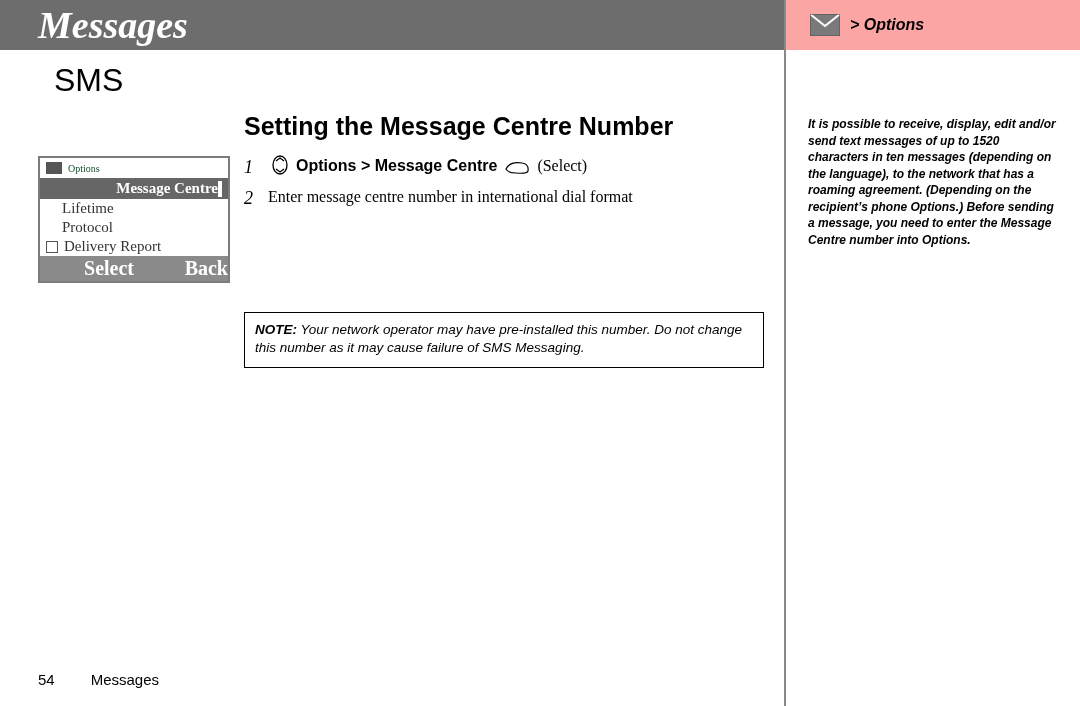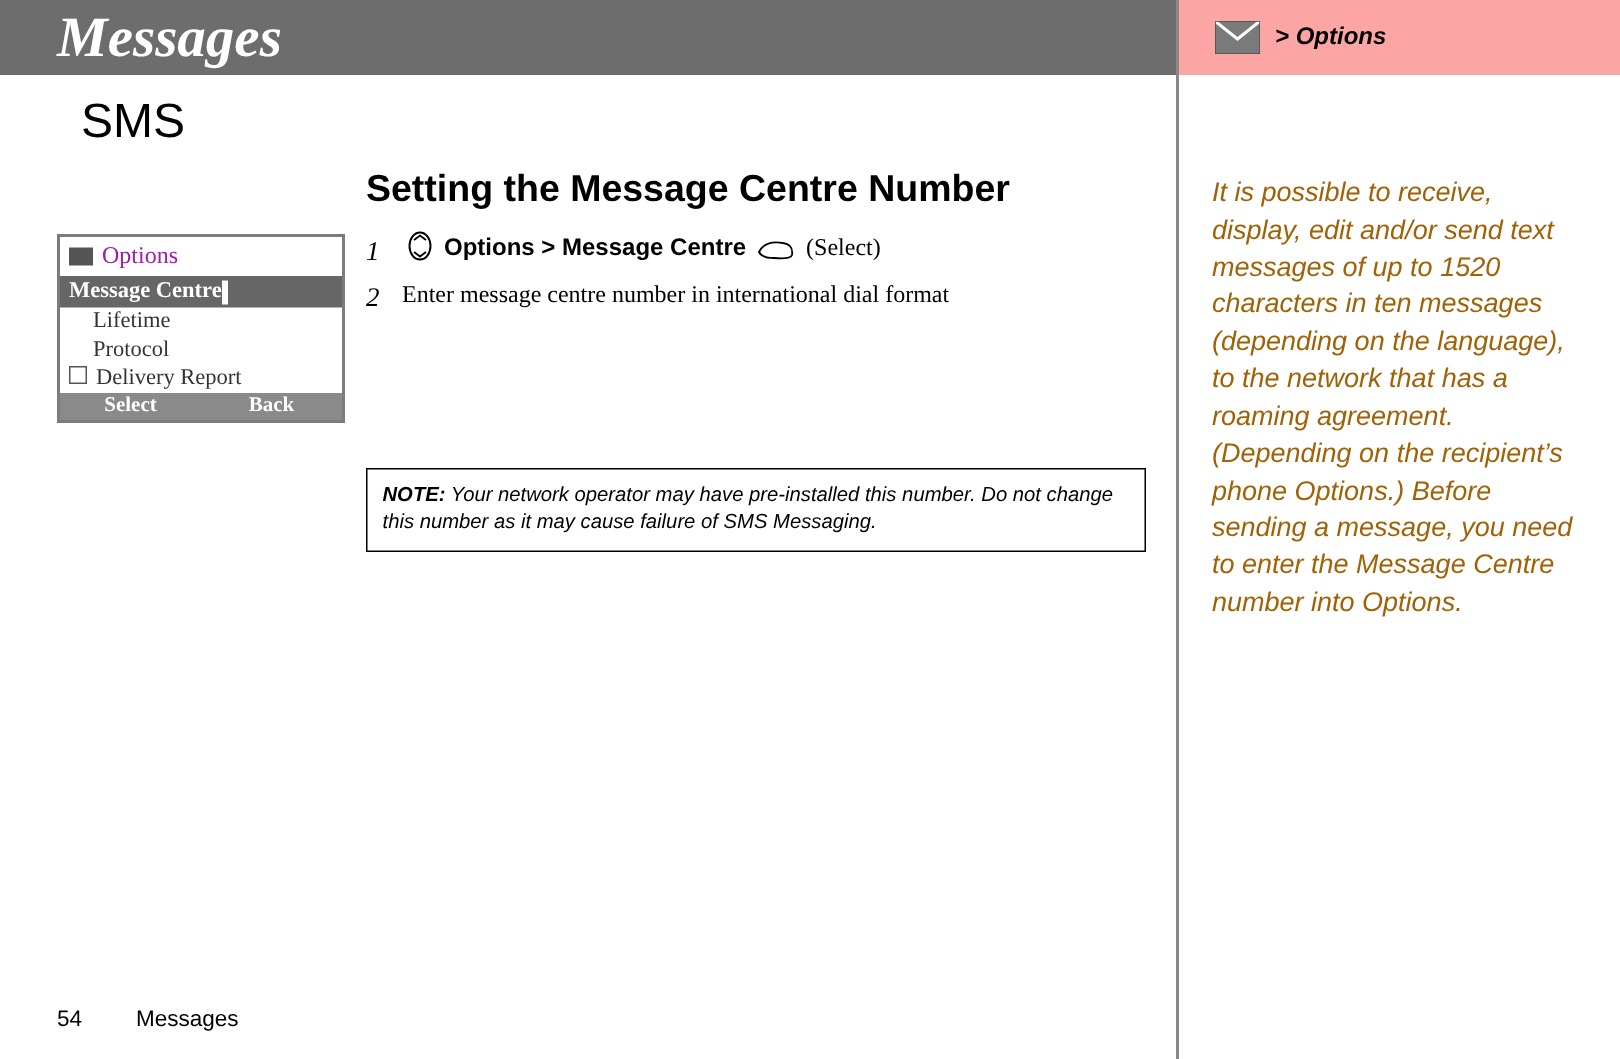--- a/index.html
+++ b/index.html
@@ -14,38 +14,38 @@
   .titlebar-text { font-family: Georgia, serif; font-style: italic; font-weight: 900; font-size: 38px; color: #fff; letter-spacing: 0px; }
 
   
   .vdivider { position: absolute; left: 784px; top: 0; width: 2px; height: 706px; background: #888; }
 
   
   .sidebar { position: absolute; left: 786px; top: 0; width: 294px; height: 706px; }
   .sidebar-head { background: #fca5a5; height: 50px; display: flex; align-items: center; gap: 10px; padding-left: 24px; }
   .sb-icon { width: 30px; height: 22px; }
   .sb-label { font-family: Arial, Helvetica, sans-serif; font-weight: 700; font-style: italic; font-size: 16px; color: #000; }
-  .sidebar-body { padding: 66px 22px 0 22px; font-family: Arial, Helvetica, sans-serif; font-style: italic; font-size: 18px; line-height: 1.38; color: #a16207; }
+  .sidebar-body { padding: 66px 22px 0 22px; font-family: Arial, Helvetica, sans-serif; font-style: italic; font-size: 12px; line-height: 1.38; color: #000000; font-weight: bold; }
 
   
   .sms { position: absolute; left: 54px; top: 62px; font-family: Arial, Helvetica, sans-serif; font-weight: 400; font-size: 32px; letter-spacing: 0px; }
   .section-h { position: absolute; left: 244px; top: 112px; font-family: Arial, Helvetica, sans-serif; font-weight: 800; font-size: 25px; }
 
   
   .phone { position: absolute; left: 38px; top: 156px; width: 192px; border: 2px solid #7c7c7c; background: #fff; }
   .ph-top { display: flex; align-items: center; gap: 6px; padding: 4px 6px; background: #fff; }
   .ph-top-icon { width: 16px; height: 12px; background: #555; }
-  .ph-title { font-family: Georgia, serif; font-size: 16px; color: #a21caf; }
-  .ph-sel { background: #666; color: #fff; font-family: Georgia, serif; font-weight: 700; font-size: 15px; padding: 2px 6px; display: flex; justify-content: flex-start; align-items: center; }
+  .ph-title { font-family: Georgia, serif; font-size: 10px; color: #14532d; }
+  .ph-sel { background: #666; color: #fff; font-family: Georgia, serif; font-weight: 700; font-size: 15px; padding: 2px 6px; display: flex; justify-content: flex-end; align-items: center; }
   .ph-sel .bar { width: 4px; height: 16px; background: #fff; }
   .ph-item { font-family: Georgia, serif; font-size: 15px; color: #333; padding: 1px 8px 1px 22px; }
-  .ph-item.cb { padding-left: 6px; display: flex; align-items: flex-start; gap: 6px; }
+  .ph-item.cb { padding-left: 6px; display: flex; align-items: center; gap: 6px; }
   .cbbox { width: 12px; height: 12px; border: 1.5px solid #555; background: #fff; display: inline-block; }
   .ph-foot { display: flex; background: #8a8a8a; }
-  .ph-foot > div { flex: 1; text-align: center; font-family: Georgia, serif; font-weight: 700; color: #fff; font-size: 14px; padding: 1px 0; }
+  .ph-foot > div { flex: 1; text-align: right; font-family: Georgia, serif; font-weight: 700; color: #fff; font-size: 20px; padding: 1px 0; }
 
   
   .instr { position: absolute; left: 244px; top: 154px; width: 520px; font-family: Georgia, serif; font-size: 16px; line-height: 1.5; }
   .from { margin-bottom: 8px; }
   .row { display: flex; gap: 10px; margin-bottom: 4px; }
   .num { font-style: italic; font-size: 18px; width: 14px; flex: 0 0 14px; }
   .rowtext {}
   .boldpath { font-family: Arial, Helvetica, sans-serif; font-weight: 800; }
   .glyph { display: inline-block; vertical-align: -4px; margin: 0 3px; }
   .glyph svg { display: block; }

